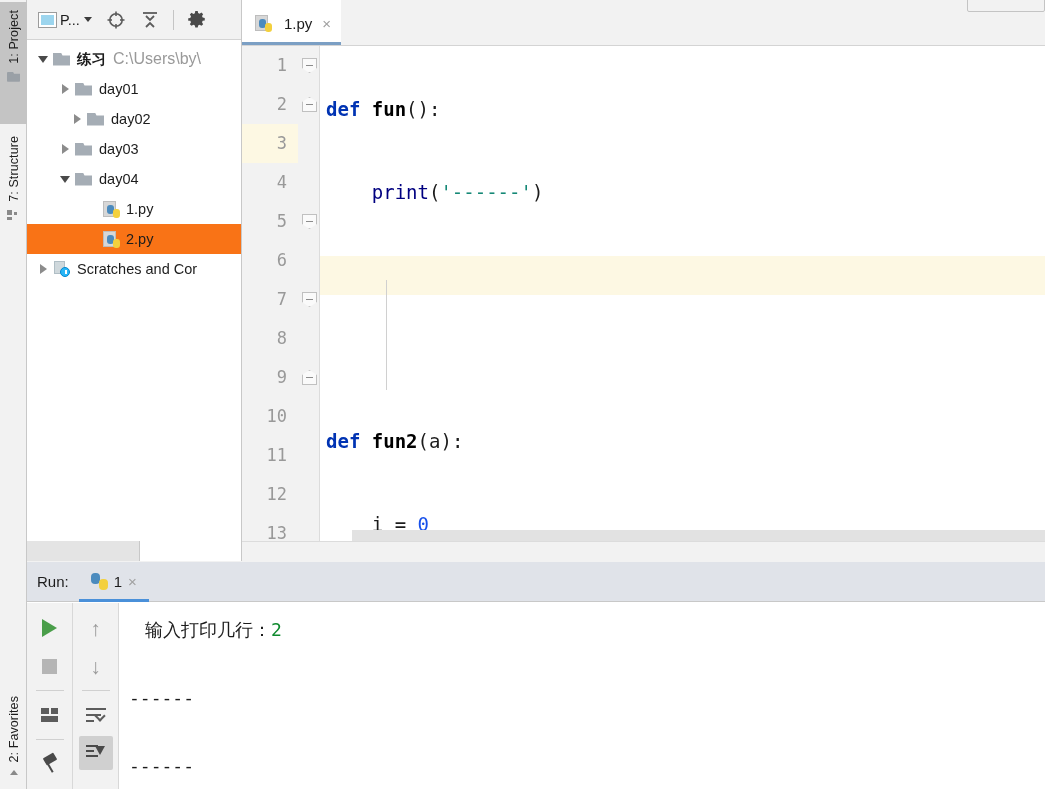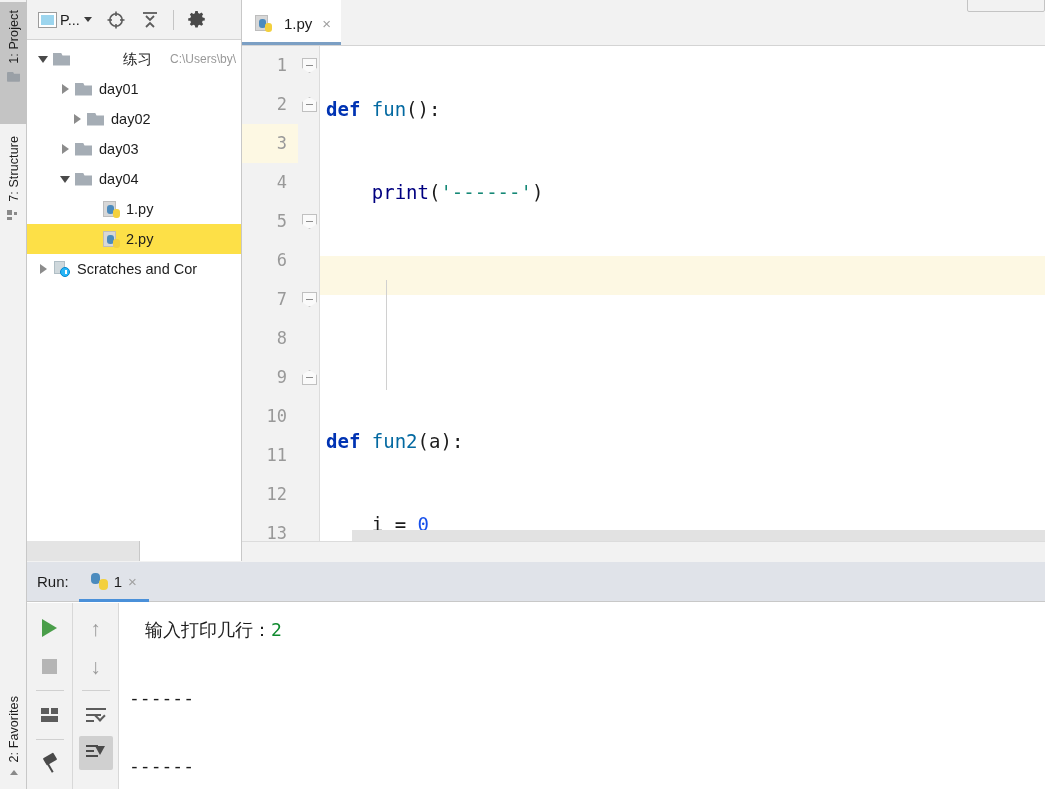--- a/index.html
+++ b/index.html
@@ -61,21 +61,21 @@
   .caret-dn { width:0;height:0;border-left:4px solid transparent;border-right:4px solid transparent;
               border-top:5px solid #3c3c3c; margin-left:1px; }
   .tb-btn { width: 26px; height: 26px; display:flex; align-items:center; justify-content:center; cursor:pointer;}
   .tb-sep { width: 1px; height: 20px; background: #c5c5c5; margin: 0 2px; }
 
   .tree { padding-top: 4px; font-size: 14.5px; color: #1c1c1c; }
   .trow {
     display: flex; align-items: center; height: 30px; padding-left: 6px;
     white-space: nowrap; cursor: default; overflow: hidden;
   }
-  .trow.selected { background: #fde047; }
+  .trow.selected { background: #f97316; }
   .tw { width: 20px; display: flex; align-items: center; justify-content: center; flex: 0 0 20px; }
   .tri-r { width:0;height:0;border-top:5.5px solid transparent;border-bottom:5.5px solid transparent;
            border-left: 7px solid #8c8c8c; }
   .tri-d { width:0;height:0;border-left:5.5px solid transparent;border-right:5.5px solid transparent;
            border-top: 7px solid #4a4a4a; }
   .ic-folder {
     width: 17px; height: 13px; background: #a5adb5; flex: 0 0 17px; margin-right: 7px;
     clip-path: polygon(0 3px, 0 0, 8px 0, 9.5px 3px, 17px 3px, 17px 13px, 0 13px);
   }
   .ic-py { position: relative; width: 17px; height: 17px; flex: 0 0 17px; margin-right: 6px; }
@@ -90,22 +90,22 @@
   .ic-libs i:nth-child(1){height:11px;background:#6ab04c;}
   .ic-libs i:nth-child(2){height:14px;background:#8bc34a;}
   .ic-libs i:nth-child(3){height:9px;background:#4caf50;}
   .ic-libs i:nth-child(4){height:13px;background:#2e9e6b;}
   .ic-scratch { position:relative; width:17px;height:16px;flex:0 0 17px; margin-right:7px; }
   .ic-scratch .pg { position:absolute; left:1px; top:0; width:11px; height:13px; background:#cfd8dc;
                     border:1px solid #b0bec5; }
   .ic-scratch .clk { position:absolute; right:0; bottom:0; width:10px;height:10px;border-radius:50%;
                      background:#29b6f6; border:1px solid #0288d1; }
   .ic-scratch .clk::after { content:""; position:absolute; left:4px; top:1.5px; width:1.5px;height:4px;background:#fff; }
-  .tname-bold { font-weight: normal; margin-left: 46px; }
-  .tpath { color: #999; font-size: 12px; margin-left: 18px; }
+  .tname-bold { font-weight: bold; }
+  .tpath { color: #999; font-size: 16px; margin-left: 7px; }
 
   
   .editor-area {
     position: absolute; left: 242px; top: 0; right: 0; height: 561px; background: #fff;
   }
   .tabbar { height: 46px; background: #f2f2f2; display: flex; align-items: flex-end;
             border-bottom: 1px solid #d4d4d4; }
   .etab {
     height: 45px; display: flex; align-items: center; gap: 6px; padding: 0 10px 0 13px;
     background: #fff; border-top: 2px solid transparent; position: relative; cursor: pointer;
@@ -126,21 +126,21 @@
   .code-lines {
     position: absolute; left: 78px; top: 0; right: 0; bottom: 0;
     font-family: "DejaVu Sans Mono", monospace; font-size: 19px; color: #1c1c1c;
     white-space: pre;
   }
   .ln { height: 39px; line-height: 39px; padding-right: 6px; }
   .gn { height: 39px; line-height: 39px; padding-right: 11px; }
   .gn.cur { background: #fdf8e3; }
   .ln.cur { background: #fdf8e3; }
   .kw { color: #0033b3; font-weight: 600; }
-  .fn { color: #0369a1; }
+  .fn { color: #000000; font-weight: bold; }
   .str { color: #158876; }
   .num { color: #1750eb; }
   .bi { color: #000080; }
   .ln-pad { padding-left: 6px; }
   .fold {
     position: absolute; left: 4px; width: 15px; height: 15px; border: 1px solid #c0c0c0;
     background: #fafafa; color: #9a9a9a; font-size: 11px; line-height: 11px; text-align: center;
   }
   .fold.top { clip-path: polygon(0 0, 15px 0, 15px 10px, 7.5px 15px, 0 10px); }
   .fold.bot { clip-path: polygon(0 5px, 7.5px 0, 15px 5px, 15px 15px, 0 15px); }

